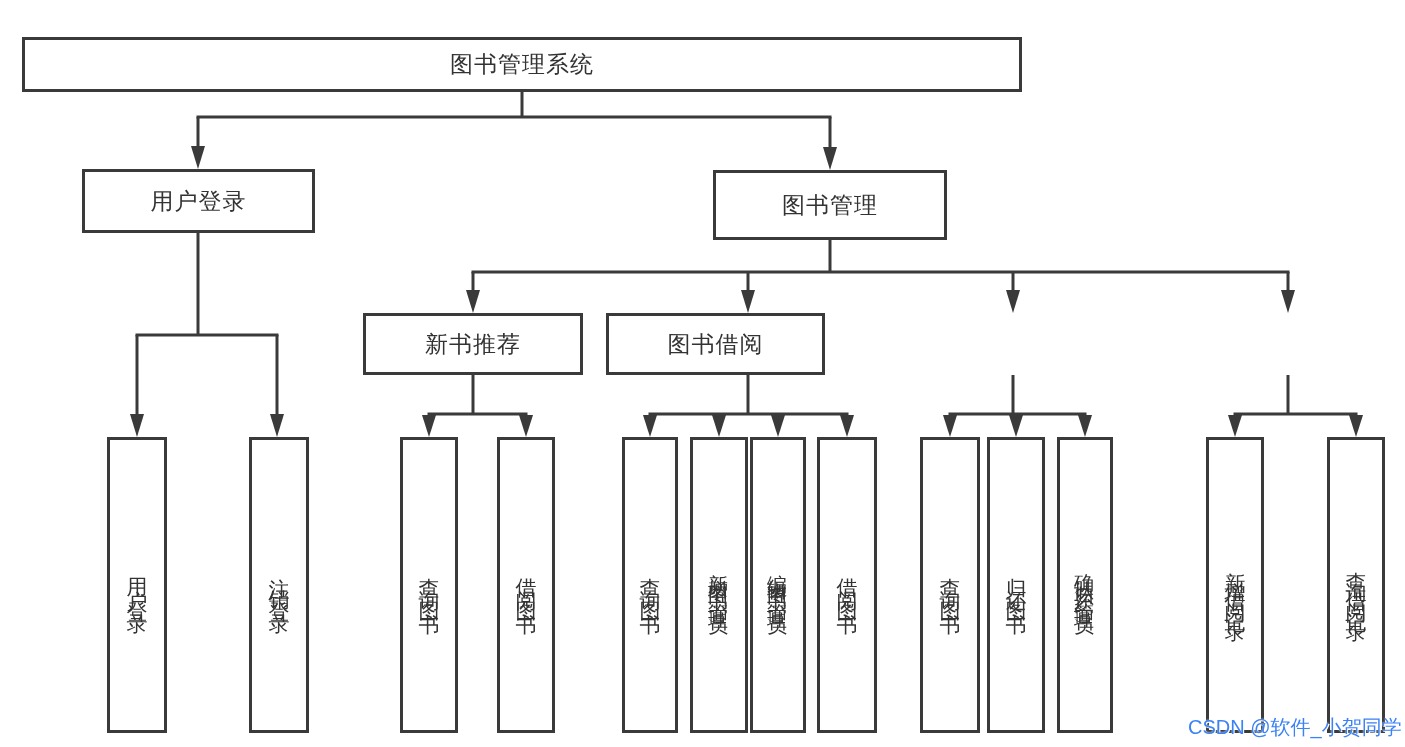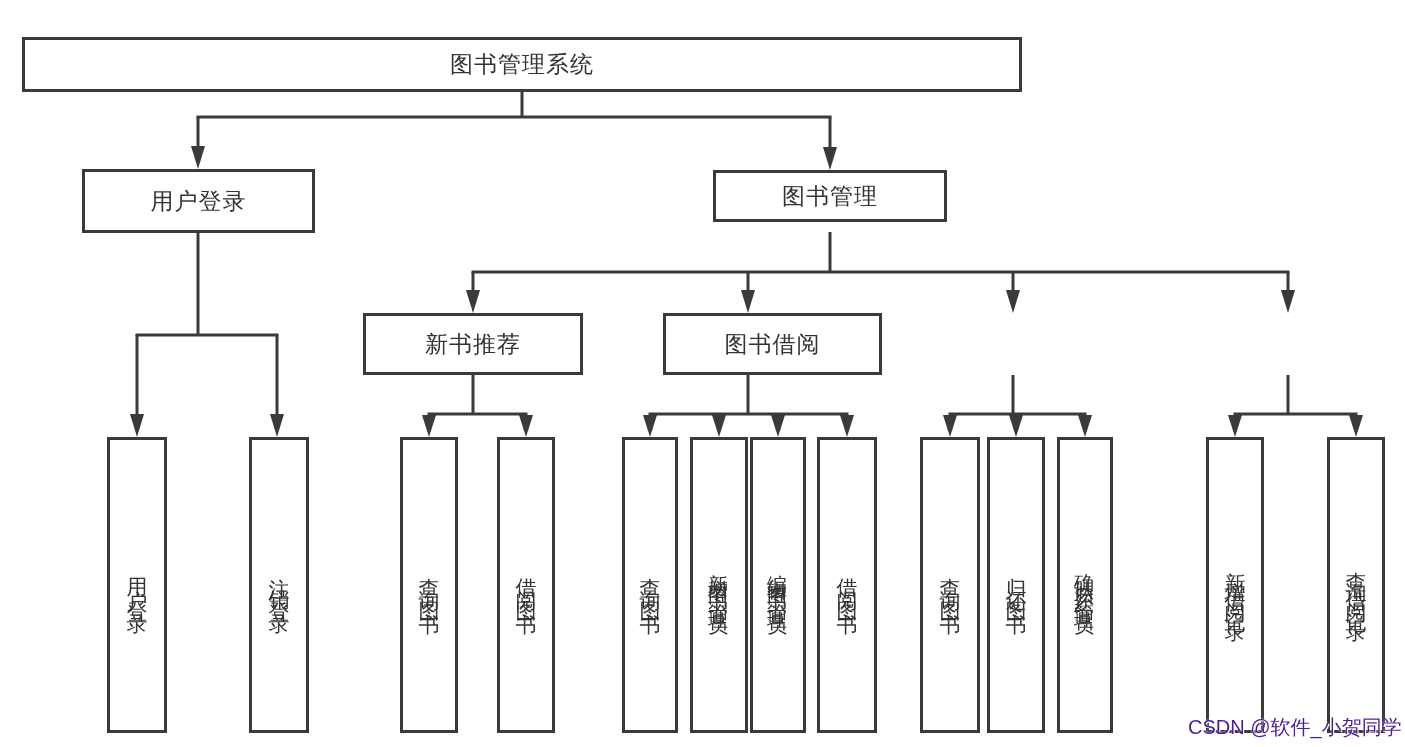--- a/index.html
+++ b/index.html
@@ -51,21 +51,21 @@
     white-space: nowrap;
   }
   .sp4 { letter-spacing: 12px; }
   .sp6 { letter-spacing: 10px; }
   .sp9 { letter-spacing: 6px; font-size: 20px; }
   .watermark {
     position: absolute;
     left: 1188px;
     top: 714px;
     font-size: 20px;
-    color: #4c1d95;
+    color: #3b82f6;
     text-shadow: 0 0 2px #ffffff, 1px 1px 0 #ffffff;
     white-space: nowrap;
     z-index: 5;
   }
 </style>
 </head>
 <body>
 
 <div class="canvas">
 
@@ -128,28 +128,28 @@
     </g>
   </svg>
 
   <div class="node" style="left:22px; top:13px; width:1000px; height:55px;margin-top:24px;">
     <span>图书管理系统</span>
   </div>
 
   <div class="node" style="left:82px; top:169px; width:233px; height:64px;">
     <span>用户登录</span>
   </div>
-  <div class="node" style="left:713px; top:170px; width:234px; height:52px;">
+  <div class="node" style="left:713px; top:170px; width:234px; height:70px;">
     <span>图书管理</span>
   </div>
 
   <div class="node" style="left:363px; top:313px; width:220px; height:62px;">
     <span>新书推荐</span>
   </div>
-  <div class="node" style="left:663px; top:313px; width:219px; height:62px;">
+  <div class="node" style="left:606px; top:313px; width:219px; height:62px;">
     <span>图书借阅</span>
   </div>
 
   <div class="leaf" style="left:107px; width:60px;">
     <span class="vtext sp4">用户登录</span>
   </div>
   <div class="leaf" style="left:249px; width:60px;">
     <span class="vtext sp4">注销登录</span>
   </div>
 

